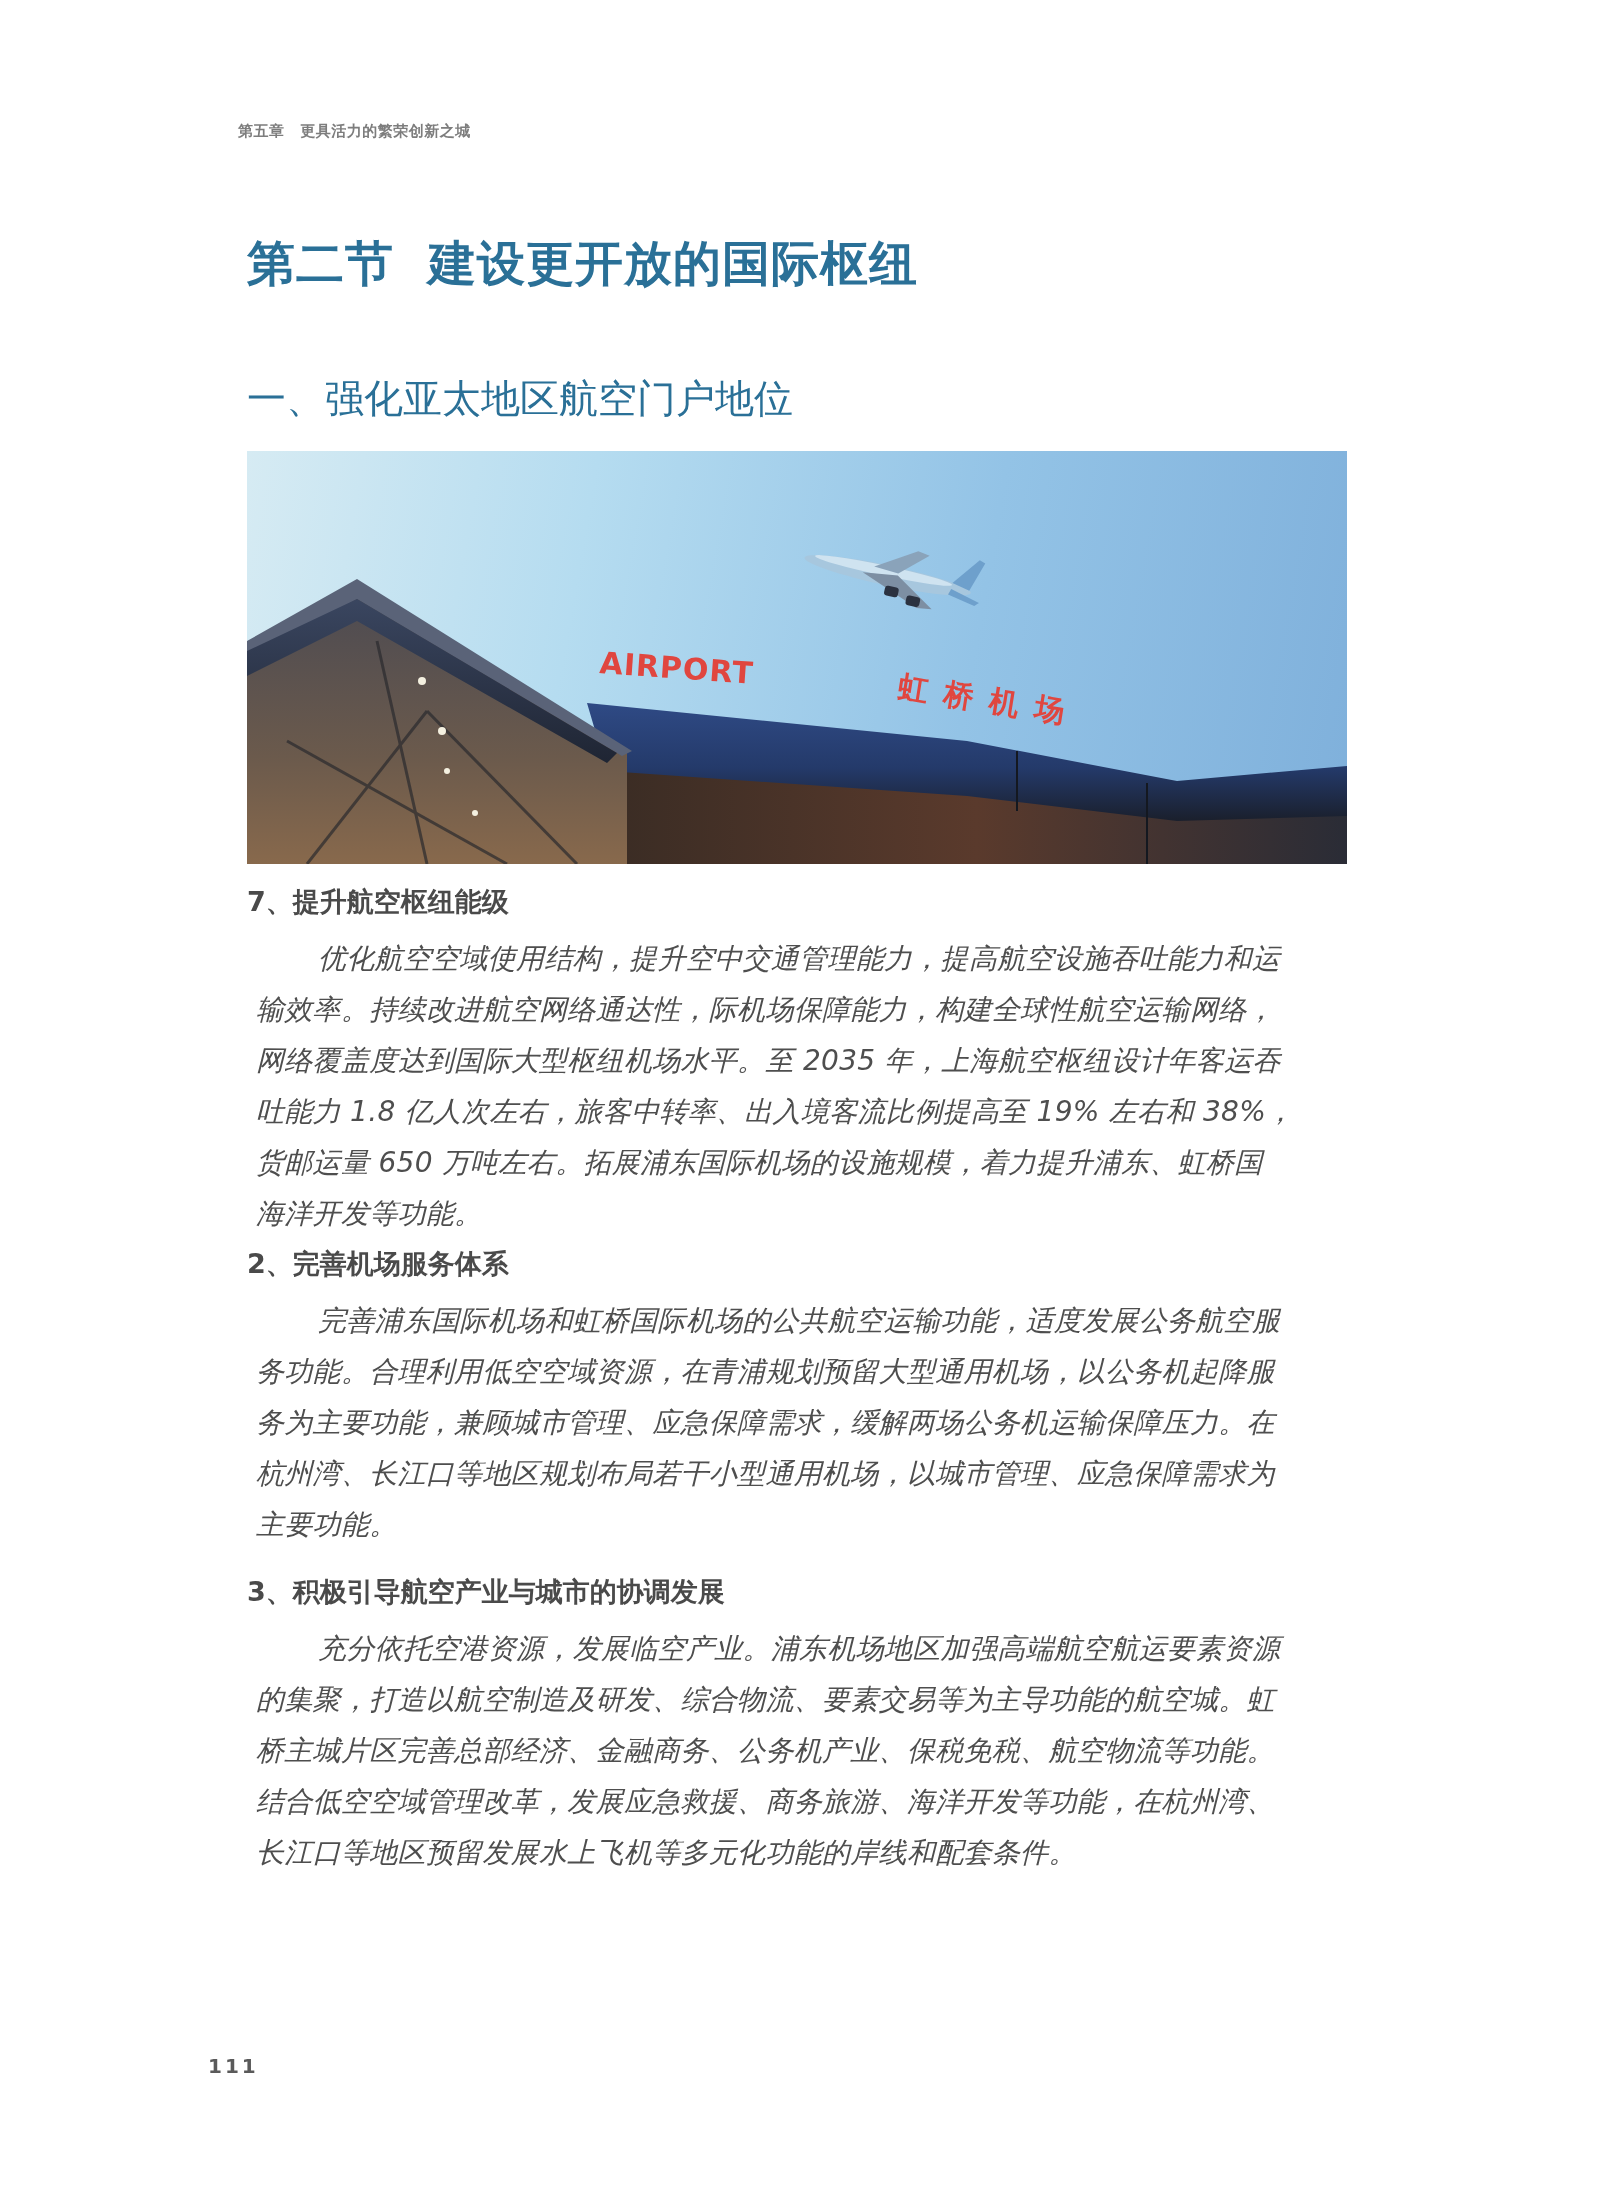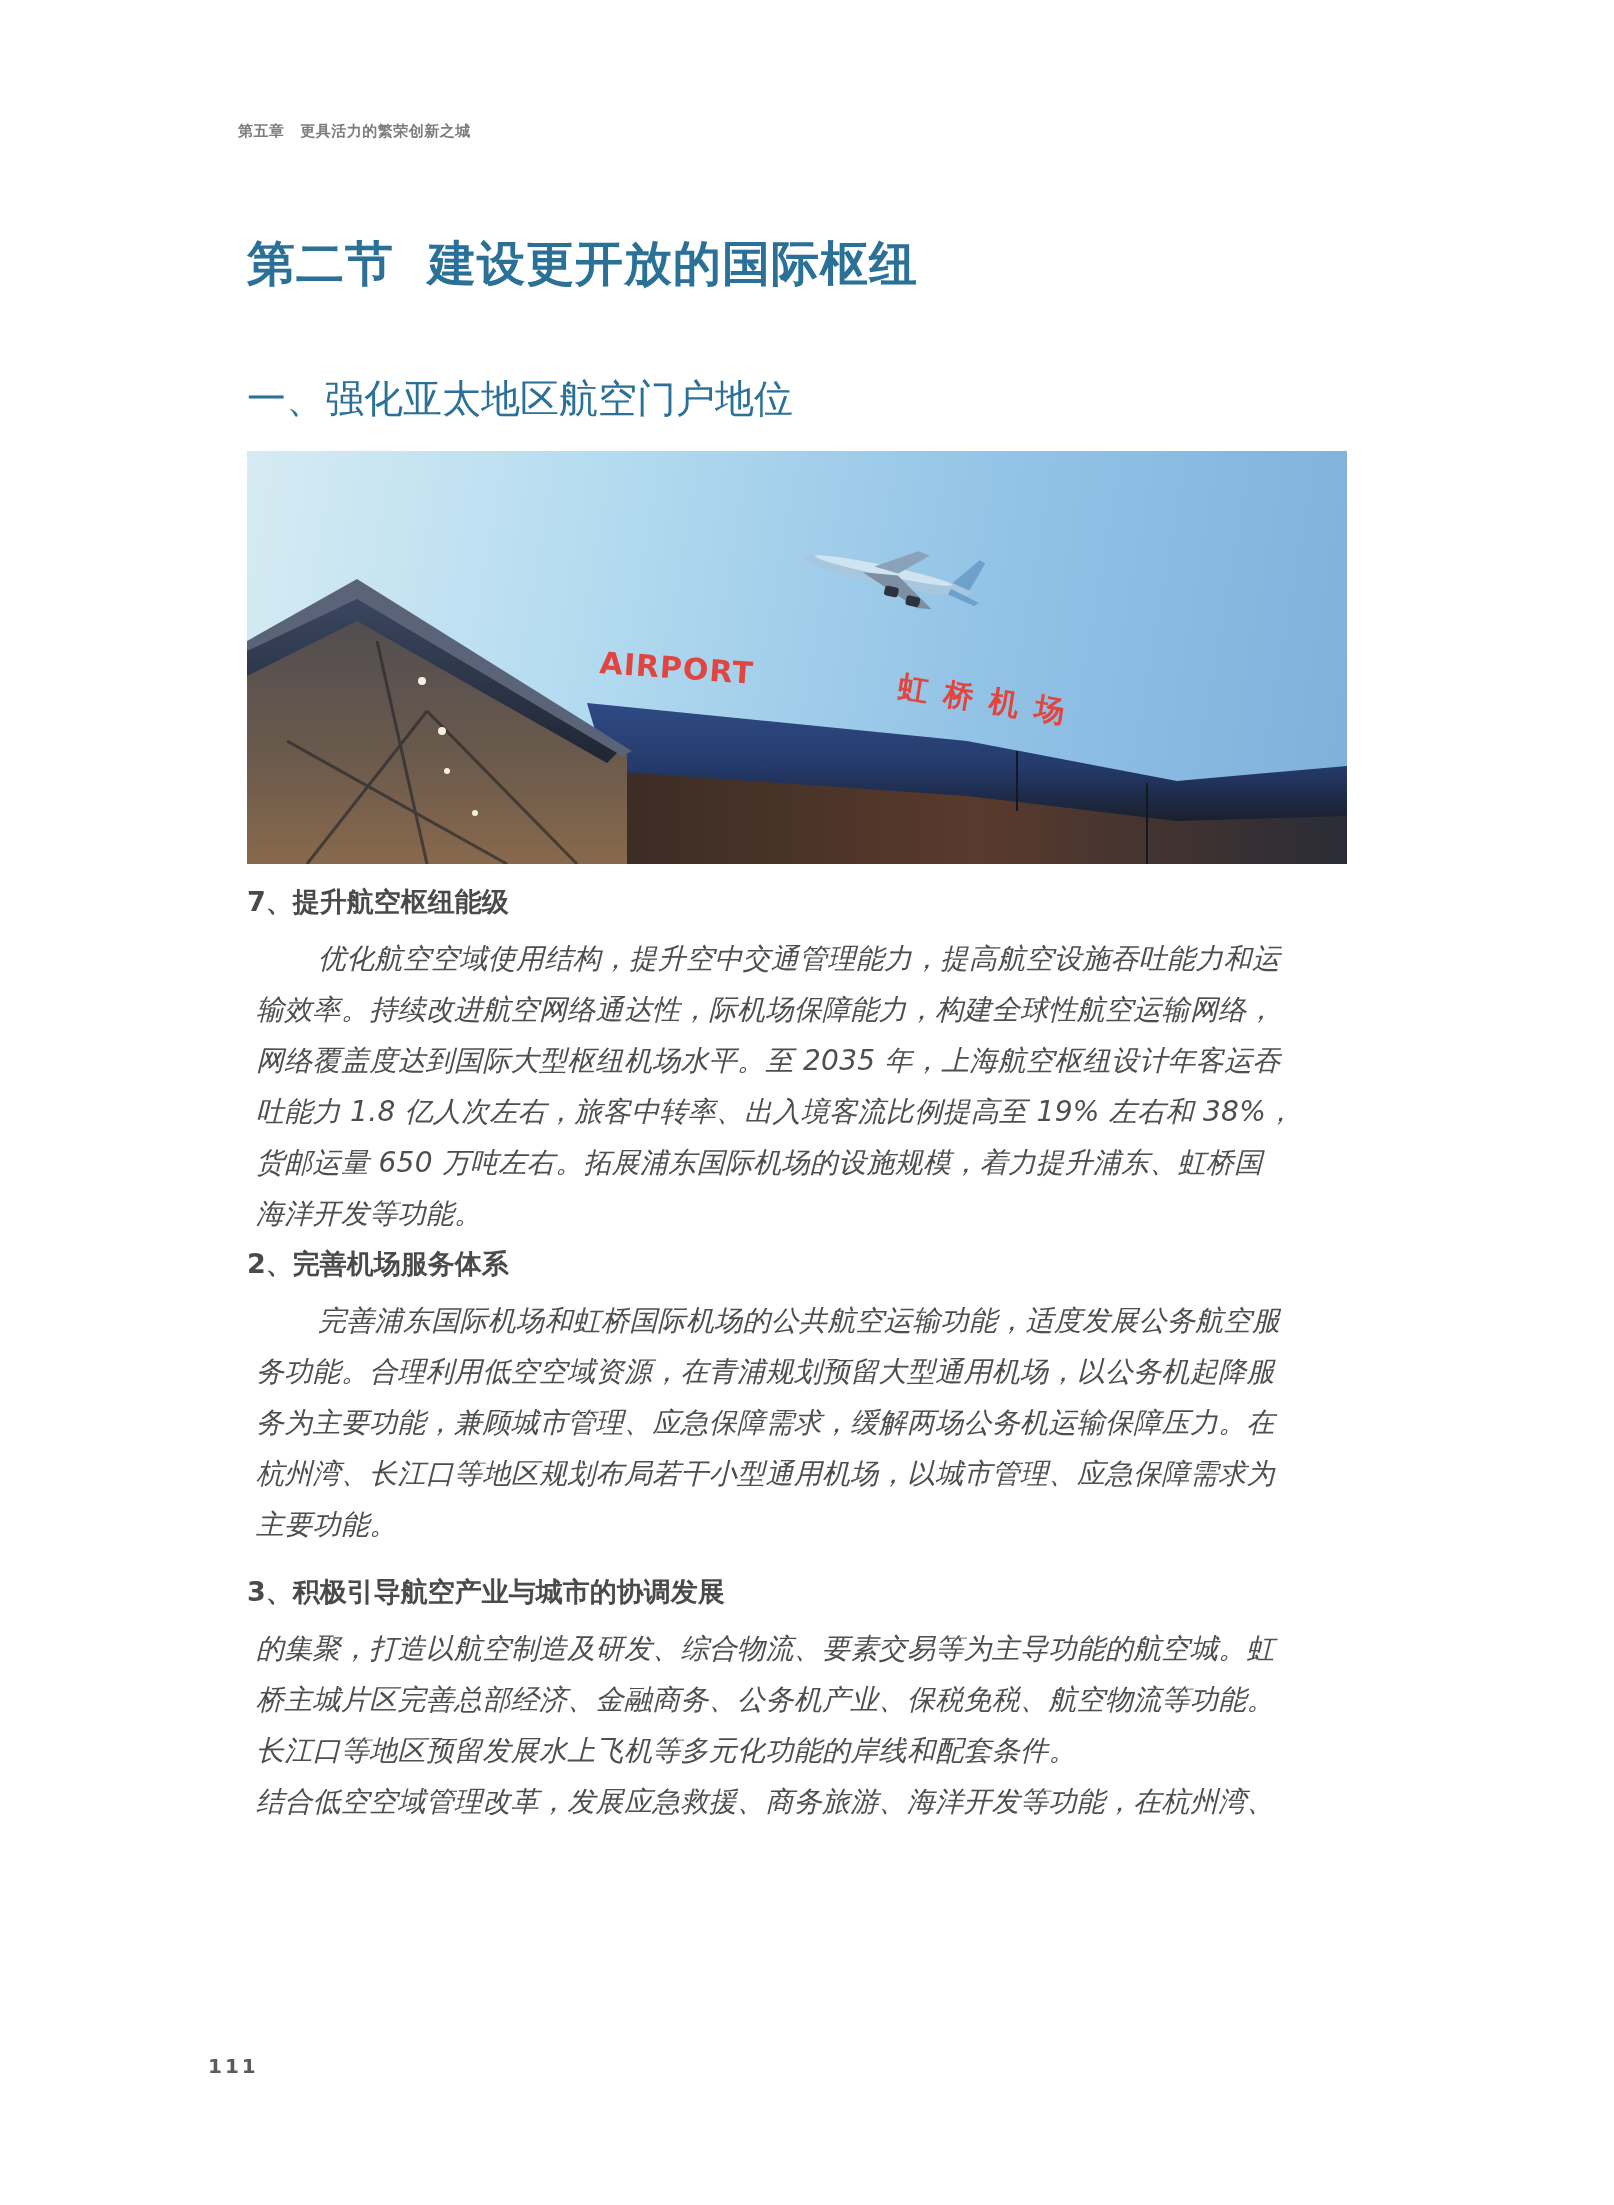--- a/index.html
+++ b/index.html
@@ -140,20 +140,21 @@
     <span class="line">务功能。合理利用低空空域资源，在青浦规划预留大型通用机场，以公务机起降服</span>
     <span class="line">务为主要功能，兼顾城市管理、应急保障需求，缓解两场公务机运输保障压力。在</span>
     <span class="line">杭州湾、长江口等地区规划布局若干小型通用机场，以城市管理、应急保障需求为</span>
     <span class="line">主要功能。</span>
   </p>
 </div>
 
 <div class="body-block" style="top: 1570px;">
   <p class="h3">3、积极引导航空产业与城市的协调发展</p>
   <p class="para">
+    <span class="line indent">充分依托空港资源，发展临空产业。浦东机场地区加强高端航空航运要素资源</span>
     <span class="line">的集聚，打造以航空制造及研发、综合物流、要素交易等为主导功能的航空城。虹</span>
     <span class="line">桥主城片区完善总部经济、金融商务、公务机产业、保税免税、航空物流等功能。</span>
+    <span class="line">结合低空空域管理改革，发展应急救援、商务旅游、海洋开发等功能，在杭州湾、</span>
     <span class="line">长江口等地区预留发展水上飞机等多元化功能的岸线和配套条件。</span>
-    <span class="line">结合低空空域管理改革，发展应急救援、商务旅游、海洋开发等功能，在杭州湾、</span>
   </p>
 </div>
 
 <div class="page-number">111</div>
 
 </body></html>

